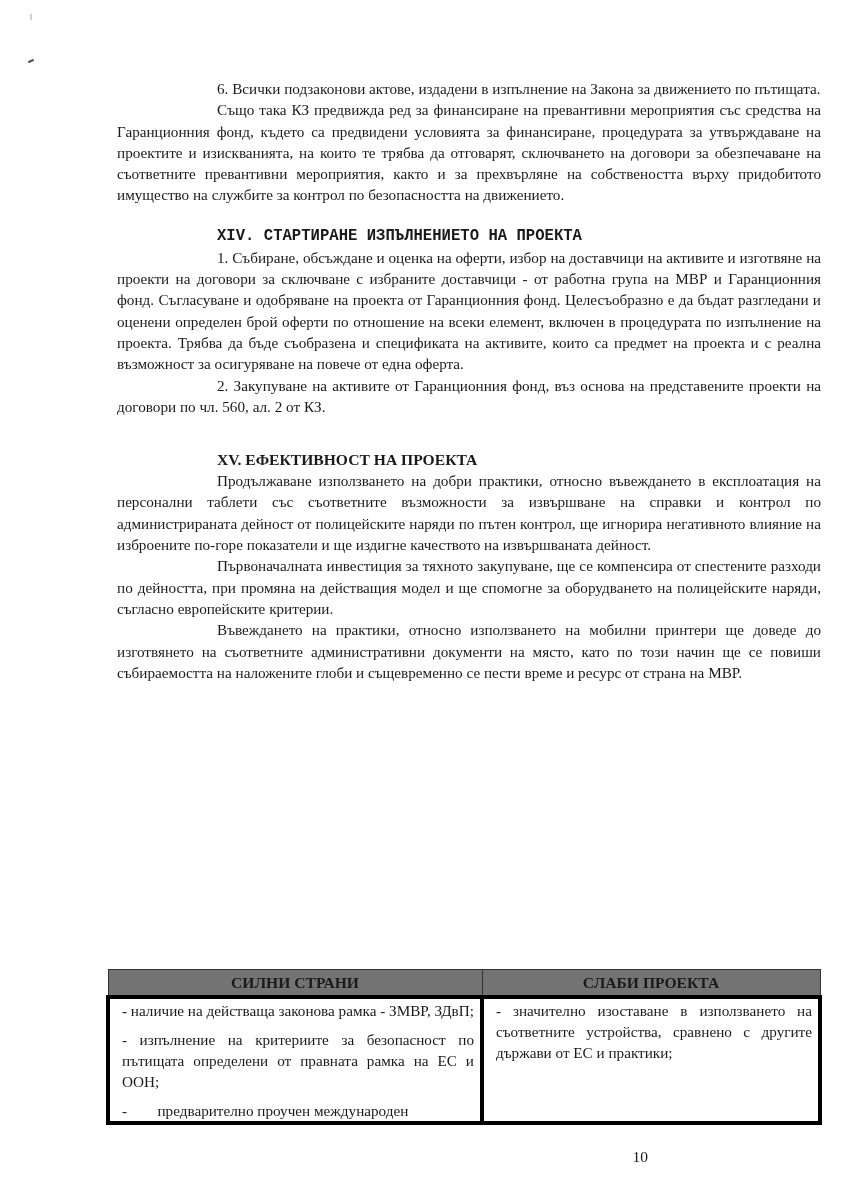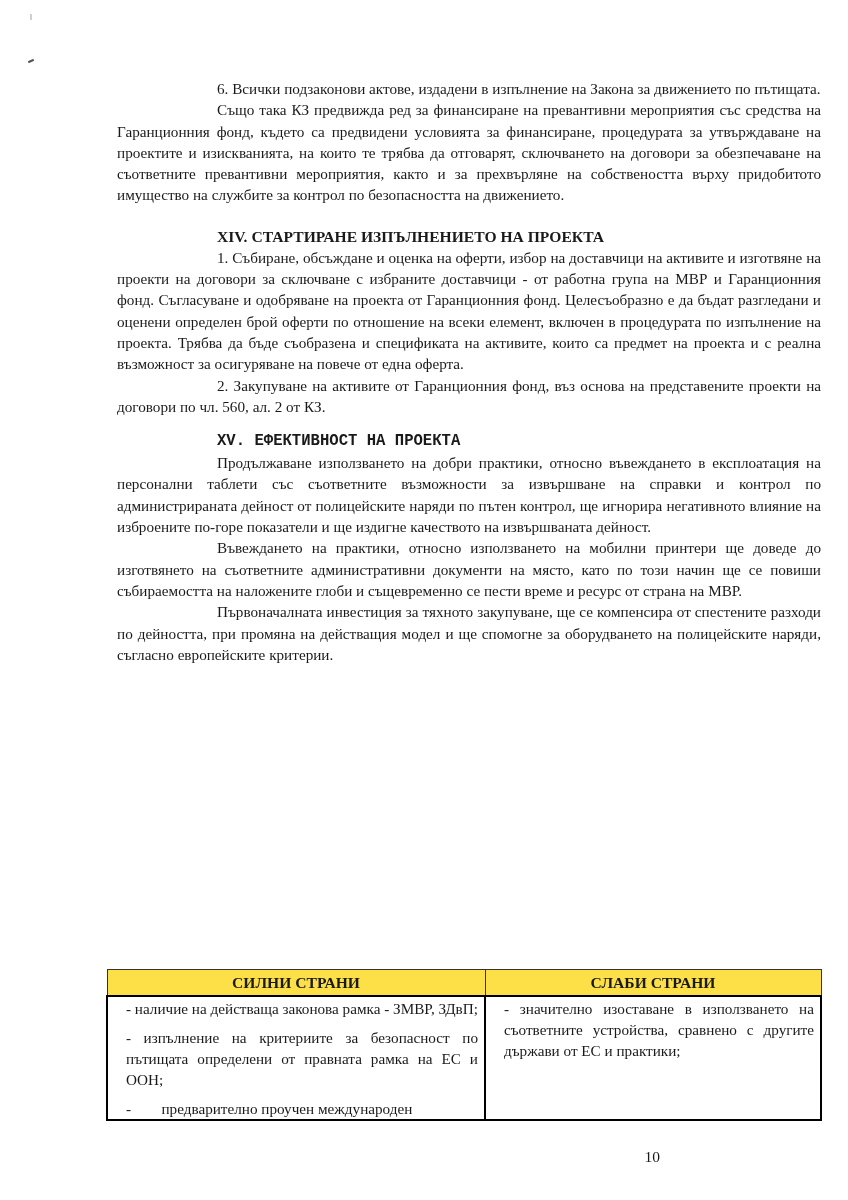--- a/index.html
+++ b/index.html
@@ -5,60 +5,60 @@
   html, body { margin: 0; padding: 0; background: #ffffff; }
   body { width: 848px; height: 1200px; position: relative; overflow: hidden;
          font-family: "Liberation Serif", "DejaVu Serif", serif; color: #1a1a1a; }
   .page { position: absolute; left: 0; top: 0; width: 688px; height: 1200px; }
   .speck1 { position: absolute; left: 30px; top: 14px; width: 2px; height: 6px; background: #cfcfcf; }
   .speck2 { position: absolute; left: 28px; top: 60px; width: 6px; height: 2px; background: #555; transform: rotate(-25deg); }
   .content { position: absolute; left: 117px; top: 78px; width: 704px; font-size: 15.2px; line-height: 21.3px; }
   p { margin: 0; text-align: justify; }
   .ind { text-indent: 100px; }
   h2 { margin: 0; font-size: 15.6px; font-weight: bold; padding-left: 100px; line-height: 21px; }
-  .h-xiv { margin-top: 20px; }
-  .h-xv { margin-top: 14px; font-family: Liberation Mono, monospace; }
+  .h-xiv { margin-top: 20px; font-family: Liberation Mono, monospace; }
+  .h-xv { margin-top: 32px; }
   .h-xvi { margin-top: 24px; padding-left: 100px; }
   table { position: absolute; left: 106px; top: 969px; width: 716px; border-collapse: collapse;
           font-size: 15.2px; line-height: 21px; }
-  th { background: #fde047; border: 1px solid #333; font-weight: bold; font-size: 15.6px;
+  th { background: #737373; border: 1px solid #333; font-weight: bold; font-size: 15.6px;
        text-align: center; padding: 2px 4px; height: 20px; }
-  td { border: 2px solid #000000; vertical-align: top; padding: 1px 6px 0 18px; text-align: justify; }
+  td { border: 4px solid #000000; vertical-align: top; padding: 1px 6px 0 12px; text-align: justify; }
   td.left { width: 352px; }
   td .item { margin: 0 0 8px 0; }
   td .item:last-child { margin-bottom: 0; }
-  .pagenum { position: absolute; right: 28px; top: 1148px; font-size: 15.5px; }
+  .pagenum { position: absolute; right: 40px; top: 1148px; font-size: 15.5px; }
 </style>
 </head>
 <body>
 
 <div class="page">
   <div class="speck1"></div>
   <div class="speck2"></div>
 
   <div class="content">
     <p class="ind">6. Всички подзаконови актове, издадени в изпълнение на Закона за движението по пътищата.</p>
     <p class="ind">Също така КЗ предвижда ред за финансиране на превантивни мероприятия със средства на Гаранционния фонд, където са предвидени условията за финансиране, процедурата за утвърждаване на проектите и изискванията, на които те трябва да отговарят, сключването на договори за обезпечаване на съответните превантивни мероприятия, както и за прехвърляне на собствеността върху придобитото имущество на службите за контрол по безопасността на движението.</p>
 
     <h2 class="h-xiv">XIV. СТАРТИРАНЕ ИЗПЪЛНЕНИЕТО НА ПРОЕКТА</h2>
     <p class="ind">1. Събиране, обсъждане и оценка на оферти, избор на доставчици на активите и изготвяне на проекти на договори за сключване с избраните доставчици - от работна група на МВР и Гаранционния фонд. Съгласуване и одобряване на проекта от Гаранционния фонд. Целесъобразно е да бъдат разгледани и оценени определен брой оферти по отношение на всеки елемент, включен в процедурата по изпълнение на проекта. Трябва да бъде съобразена и спецификата на активите, които са предмет на проекта и с реална възможност за осигуряване на повече от една оферта.</p>
     <p class="ind">2. Закупуване на активите от Гаранционния фонд, въз основа на представените проекти на договори по чл. 560, ал. 2 от КЗ.</p>
 
     <h2 class="h-xv">XV. ЕФЕКТИВНОСТ НА ПРОЕКТА</h2>
     <p class="ind">Продължаване използването на добри практики, относно въвеждането в експлоатация на  персонални таблети със съответните възможности за извършване на справки и контрол по администрираната дейност от полицейските наряди по пътен контрол, ще игнорира негативното влияние на изброените по-горе показатели и ще издигне качеството на извършваната дейност.</p>
+    <p class="ind">Първоначалната инвестиция за тяхното закупуване, ще се компенсира от спестените разходи по дейността, при промяна на действащия модел и ще спомогне за оборудването на полицейските наряди, съгласно европейските критерии.</p>
     <p class="ind">Въвеждането на практики, относно използването на мобилни принтери ще доведе до изготвянето на съответните административни документи на място, като по този начин ще се повиши събираемостта на наложените глоби и същевременно се пести време и ресурс от страна на МВР.</p>
-    <p class="ind">Първоначалната инвестиция за тяхното закупуване, ще се компенсира от спестените разходи по дейността, при промяна на действащия модел и ще спомогне за оборудването на полицейските наряди, съгласно европейските критерии.</p>
 
   </div>
 
   <table>
     <thead>
       <tr>
         <th>СИЛНИ СТРАНИ</th>
-        <th>СЛАБИ СТРАНИ</th>
+        <th>СЛАБИ ПРОЕКТА</th>
       </tr>
     </thead>
     <tbody>
       <tr>
         <td class="left">
           <p class="item">- наличие на действаща законова рамка - ЗМВР, ЗДвП;</p>
           <p class="item">- изпълнение на критериите за безопасност по пътищата определени от правната рамка на ЕС и ООН;</p>
           <p class="item" style="white-space: pre;">-        предварително проучен международен</p>
         </td>
         <td>

